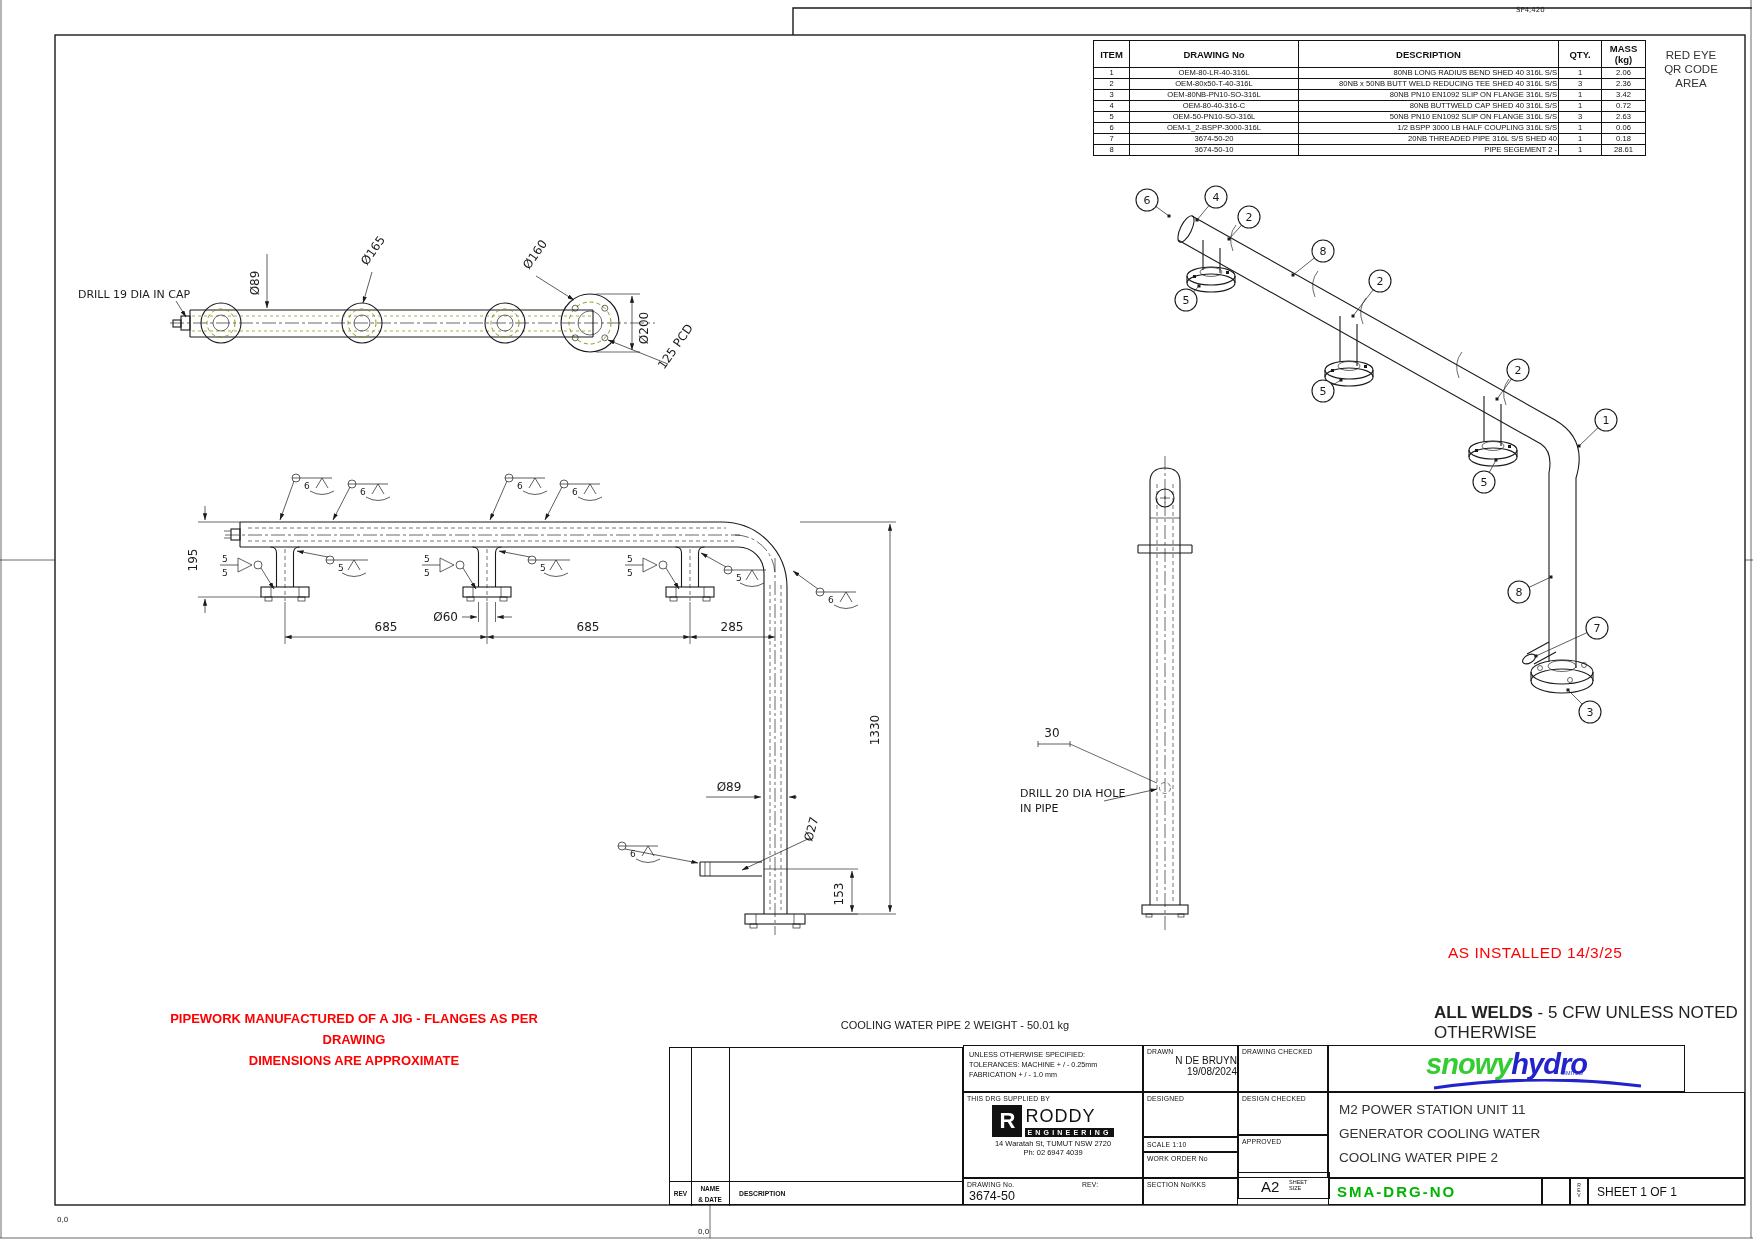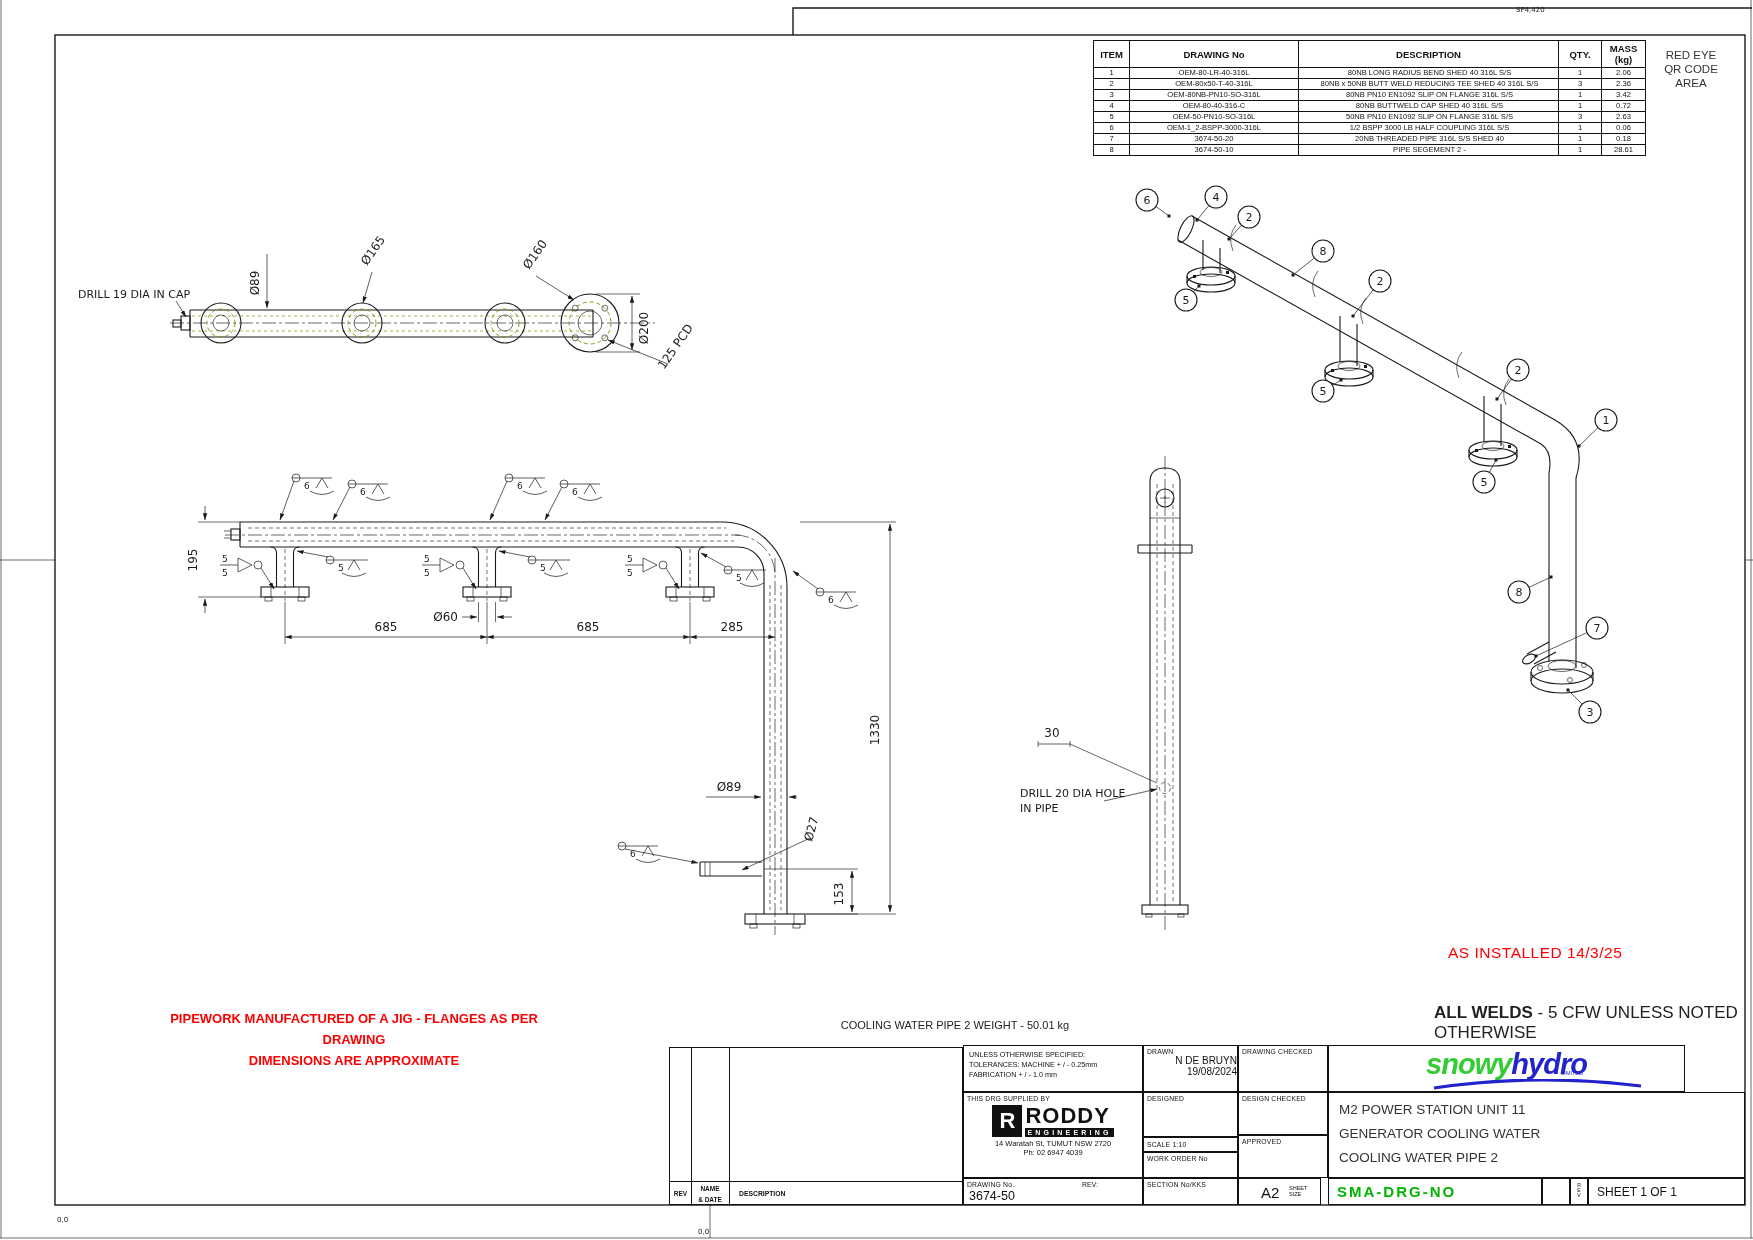--- a/index.html
+++ b/index.html
@@ -24,40 +24,40 @@
   text.d{font-size:12px;}
   text.dl{font-size:11px;}
   text.s{font-size:9px;}
   text.tiny{font-size:7px;}
   
   .bom{left:1093px;top:40px;width:537px;}
   .bom table{border-collapse:collapse;table-layout:fixed;width:537px;}
   .bom th,.bom td{border:1px solid #111;overflow:hidden;white-space:nowrap;}
   .bom th{font-size:9.5px;height:24px;line-height:11px;white-space:normal;}
   .bom td{font-size:7.6px;height:10px;line-height:10px;text-align:center;padding:0 1px;}
-  .bom td:nth-child(3){text-align:center;padding-left:3px;}
+  .bom td:nth-child(3){text-align:right;padding-left:3px;}
   .c-item{width:33px}.c-drg{width:166px}.c-desc{width:257px}.c-qty{width:40px}.c-mass{width:41px}
   
   .qr{left:1636px;top:48px;width:110px;text-align:center;font-size:11.5px;line-height:14px;color:#333;}
   
   .weight{left:770px;top:1019px;width:370px;text-align:center;font-size:11px;color:#222;}
   .jig{left:148px;top:1008px;width:412px;text-align:center;font-size:13px;font-weight:bold;
        color:var(--red);line-height:21px;}
   .asinst{left:1448px;top:944px;font-size:15.5px;font-weight:normal;color:var(--red);letter-spacing:.5px;}
   .allwelds{left:1390px;top:1003px;font-size:17px;color:#222;margin-left:44px;}
   .allwelds b{font-weight:bold;}
   
   .tb{position:absolute;border:1px solid #111;box-sizing:border-box;background:#fff0;}
   .lbl{font-size:6.8px;padding:2px 0 0 3px;letter-spacing:.2px;}
   .val{font-size:10px;text-align:right;}
   
   .roddy-row{display:flex;align-items:flex-start;justify-content:center;margin-top:3px;}
   .rsq{width:30px;height:32px;background:#111;color:#fff;font-weight:900;font-size:22px;
        display:flex;align-items:center;justify-content:center;margin-right:3px;}
-  .rname{font-weight:700;font-size:22px;letter-spacing:1px;line-height:22px;color:#111;}
+  .rname{font-weight:400;font-size:18px;letter-spacing:1px;line-height:22px;color:#111;}
   .rbar{background:#111;color:#fff;font-size:7px;font-weight:bold;letter-spacing:3.2px;
         padding:1px 2px;text-align:center;margin-top:1px;}
   .raddr{font-size:7.5px;text-align:center;line-height:9px;margin-top:2px;}
   
   .snowy{font-weight:900;font-size:29px;font-style:italic;letter-spacing:-1px;}
   .snowy .g{color:var(--snowy_green);}
   .snowy .bl{color:var(--hydro_blue);}
   .limited{font-size:5.5px;color:var(--hydro_blue);text-align:right;margin-top:-4px;padding-right:6px;}
   .sma{color:var(--green);font-weight:bold;font-size:15px;letter-spacing:2px;}
   .revv{font-size:5px;line-height:5px;text-align:center;padding-top:4px;}
@@ -520,21 +520,21 @@
 
   <div class="tb" style="left:275px;top:0;width:90px;height:47px;">
     <div class="lbl">DRAWING CHECKED</div>
   </div>
   <div class="tb" style="left:275px;top:47px;width:90px;height:43px;">
     <div class="lbl">DESIGN CHECKED</div>
   </div>
   <div class="tb" style="left:275px;top:90px;width:90px;height:43px;">
     <div class="lbl">APPROVED</div>
   </div>
-  <div class="tb" style="left:275px;top:133px;width:83px;height:27px;">
+  <div class="tb" style="left:275px;top:127px;width:92px;height:27px;">
     <span style="position:absolute;left:22px;top:5px;font-size:15px;">A2</span>
     <span style="position:absolute;left:50px;top:6px;font-size:5.5px;line-height:6px;">
       <div>SHEET</div>
       <div>SIZE</div>
     </span>
   </div>
 
   <div class="tb" style="left:365px;top:0;width:357px;height:47px;">
     <div style="text-align:center;margin-top:2px;" class="snowy">
       <span class="g">snowy</span><span class="bl">hydro</span>

